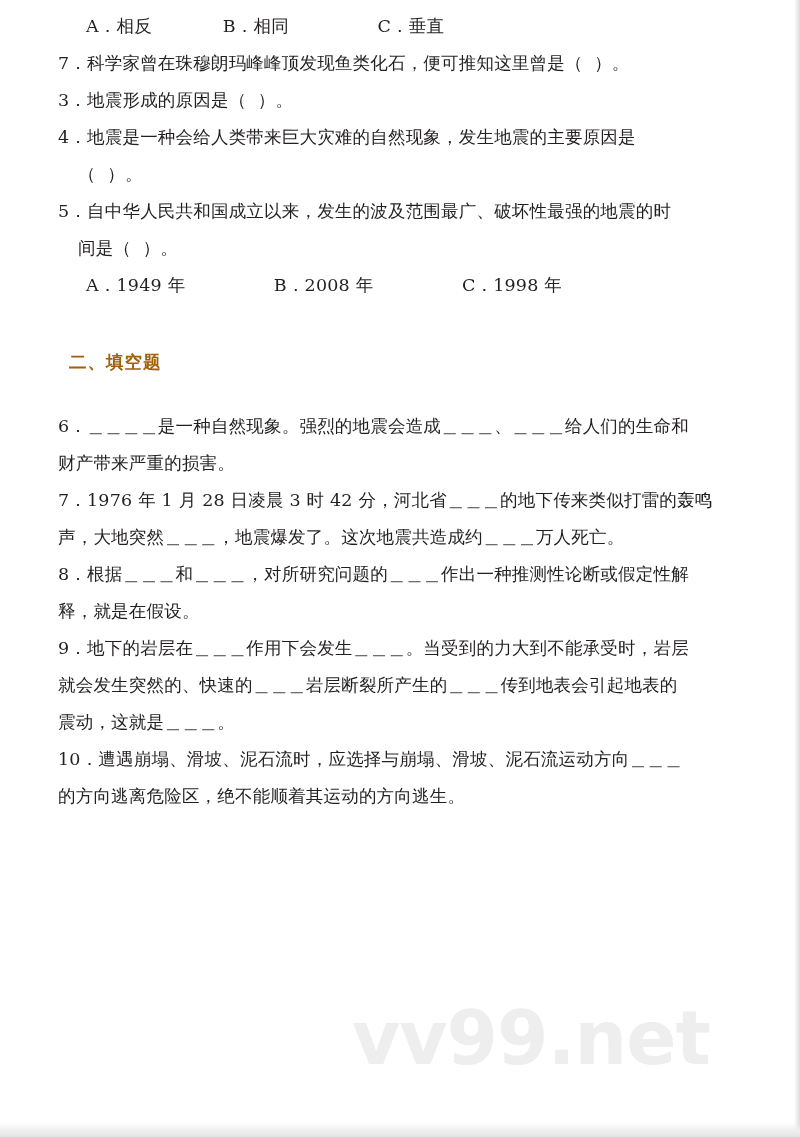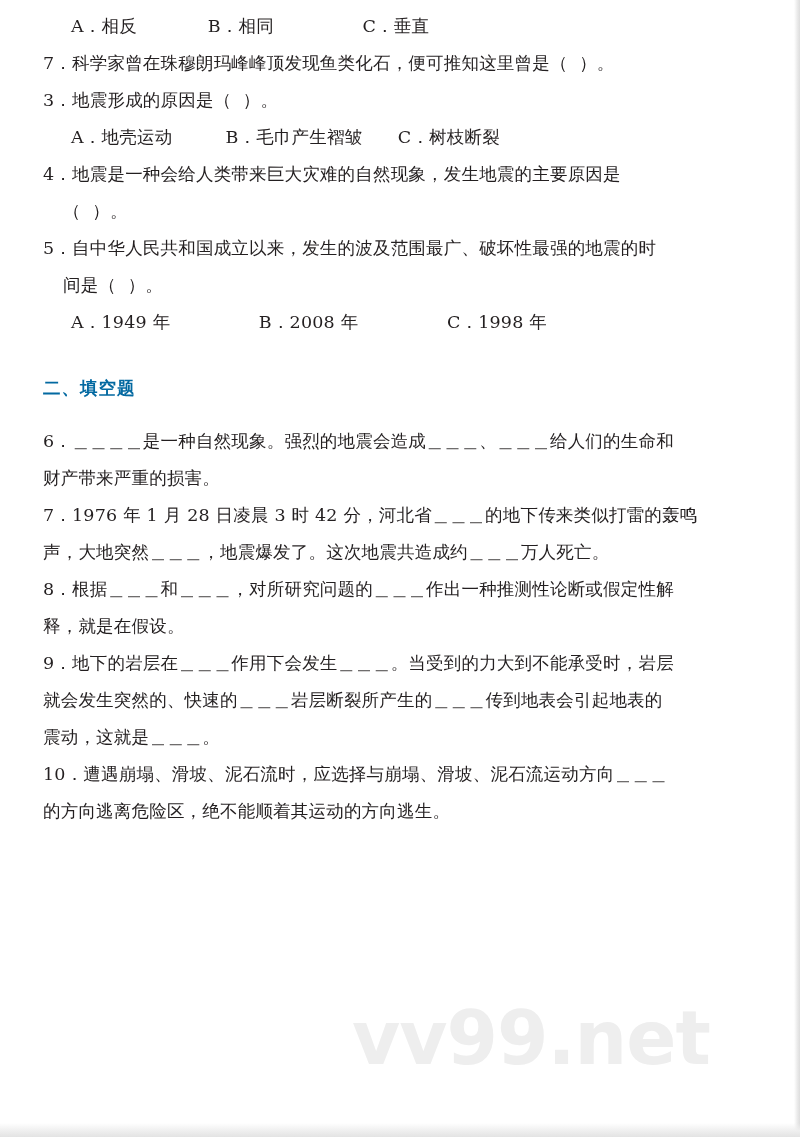--- a/index.html
+++ b/index.html
@@ -39,21 +39,21 @@
     position: absolute;
     left: 0;
     bottom: 0;
     width: 800px;
     height: 14px;
     background: linear-gradient(to bottom, rgba(255,255,255,0) 0%, #efefef 55%, #e3e3e3 100%);
   }
 
   .content {
     position: absolute;
-    left: 43px;
+    left: 58px;
     top: 0;
     width: 680px;
   }
 
   .line {
     font-size: 17.5px;
     line-height: 37px;
     letter-spacing: 0.2px;
     white-space: pre-wrap;
     color: #231f20;
@@ -72,23 +72,23 @@
   }
 
   .blank-gap { display: block; height: 8px; }
   .section-gap { display: block; height: 30px; }
   .section-gap-sm { display: block; height: 18px; }
 
   .section-head {
     font-size: 17.5px;
     line-height: 34px;
     font-weight: bold;
-    color: #0369a1;
+    color: #a16207;
     letter-spacing: 1px;
-    margin: 0;
+    margin: 11px;
   }
 
   .watermark {
     position: absolute;
     left: 352px;
     top: 995px;
     font-family: "DejaVu Sans", "Liberation Sans", sans-serif;
     font-size: 74px;
     font-weight: bold;
     color: #eeeeee;
@@ -104,21 +104,20 @@
 
   <div class="content">
 
     <span class="blank-gap"></span>
 
     <div class="opt-line line"><span>A．相反</span><span>　　　　</span><span>B．相同</span><span>　　　　　</span><span>C．垂直</span></div>
 
     <div class="q-line line">7．科学家曾在珠穆朗玛峰峰顶发现鱼类化石，便可推知这里曾是（  ）。</div>
 
     <div class="q-line line">3．地震形成的原因是（  ）。</div>
-    <div class="opt-line line"><span>A．地壳运动</span><span>　　　</span><span>B．毛巾产生褶皱</span><span>　　</span><span>C．树枝断裂</span></div>
 
     <div class="q-line line">4．地震是一种会给人类带来巨大灾难的自然现象，发生地震的主要原因是</div>
     <div class="cont-line line">（  ）。</div>
 
     <div class="q-line line">5．自中华人民共和国成立以来，发生的波及范围最广、破坏性最强的地震的时</div>
     <div class="cont-line line">间是（  ）。</div>
     <div class="opt-line line"><span>A．1949 年</span><span>　　　　　</span><span>B．2008 年</span><span>　　　　　</span><span>C．1998 年</span></div>
 
     <span class="section-gap"></span>
 

